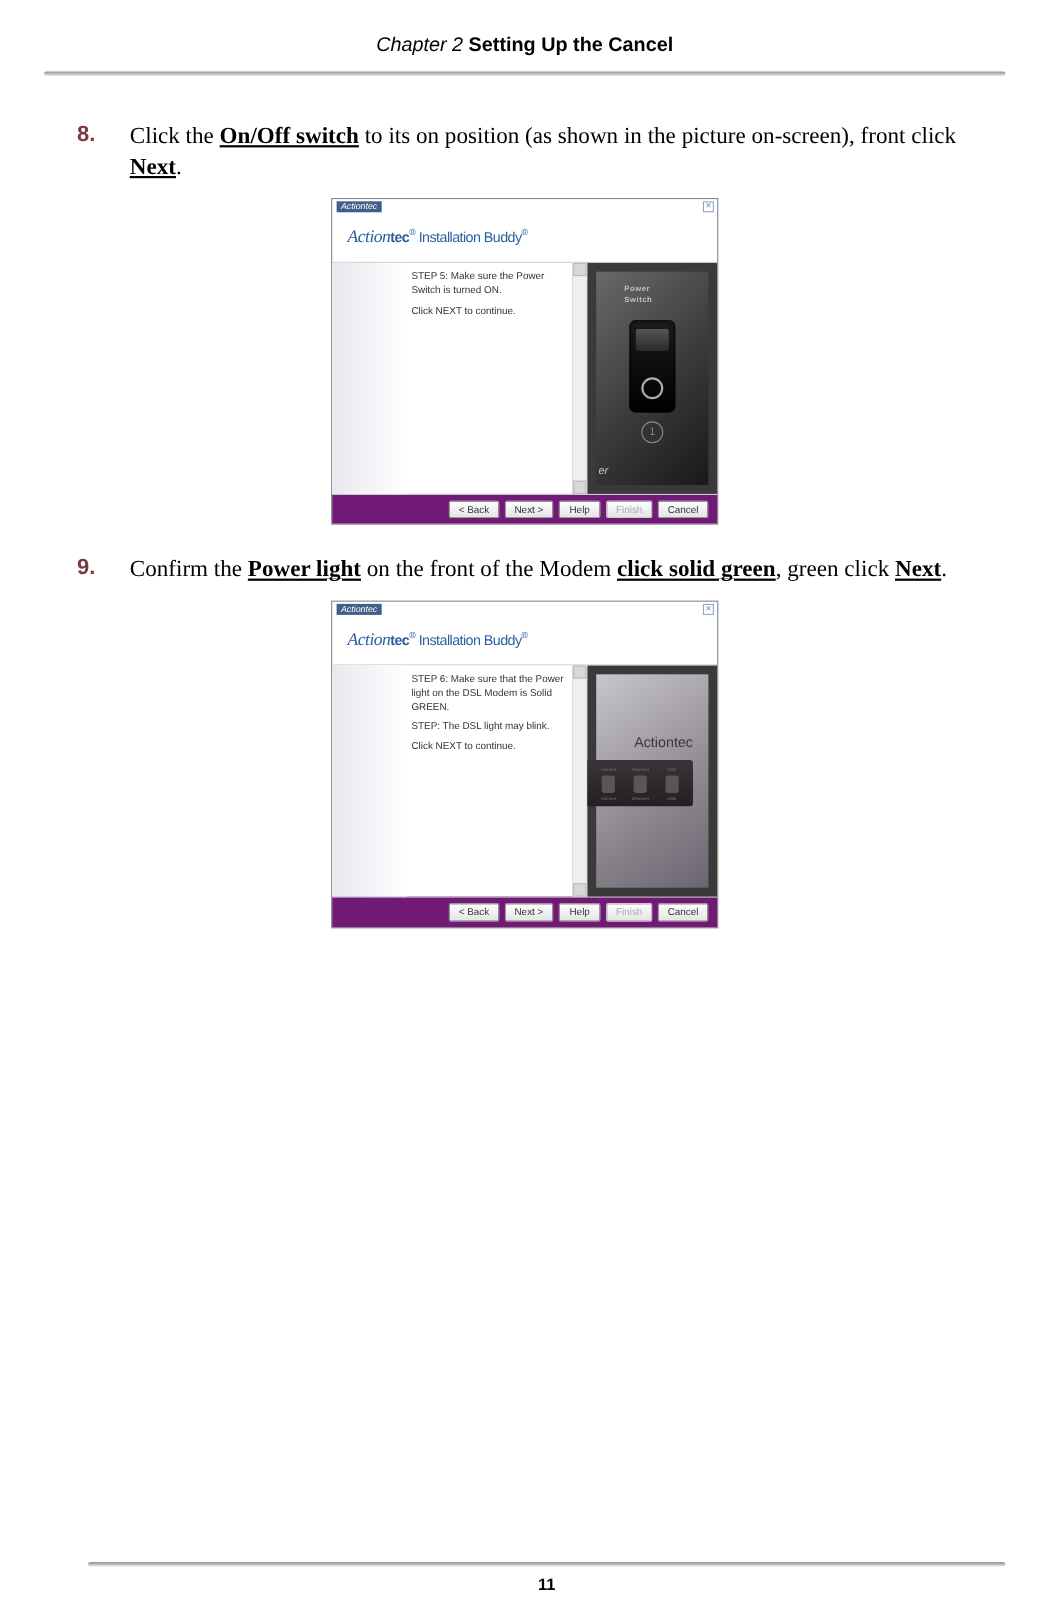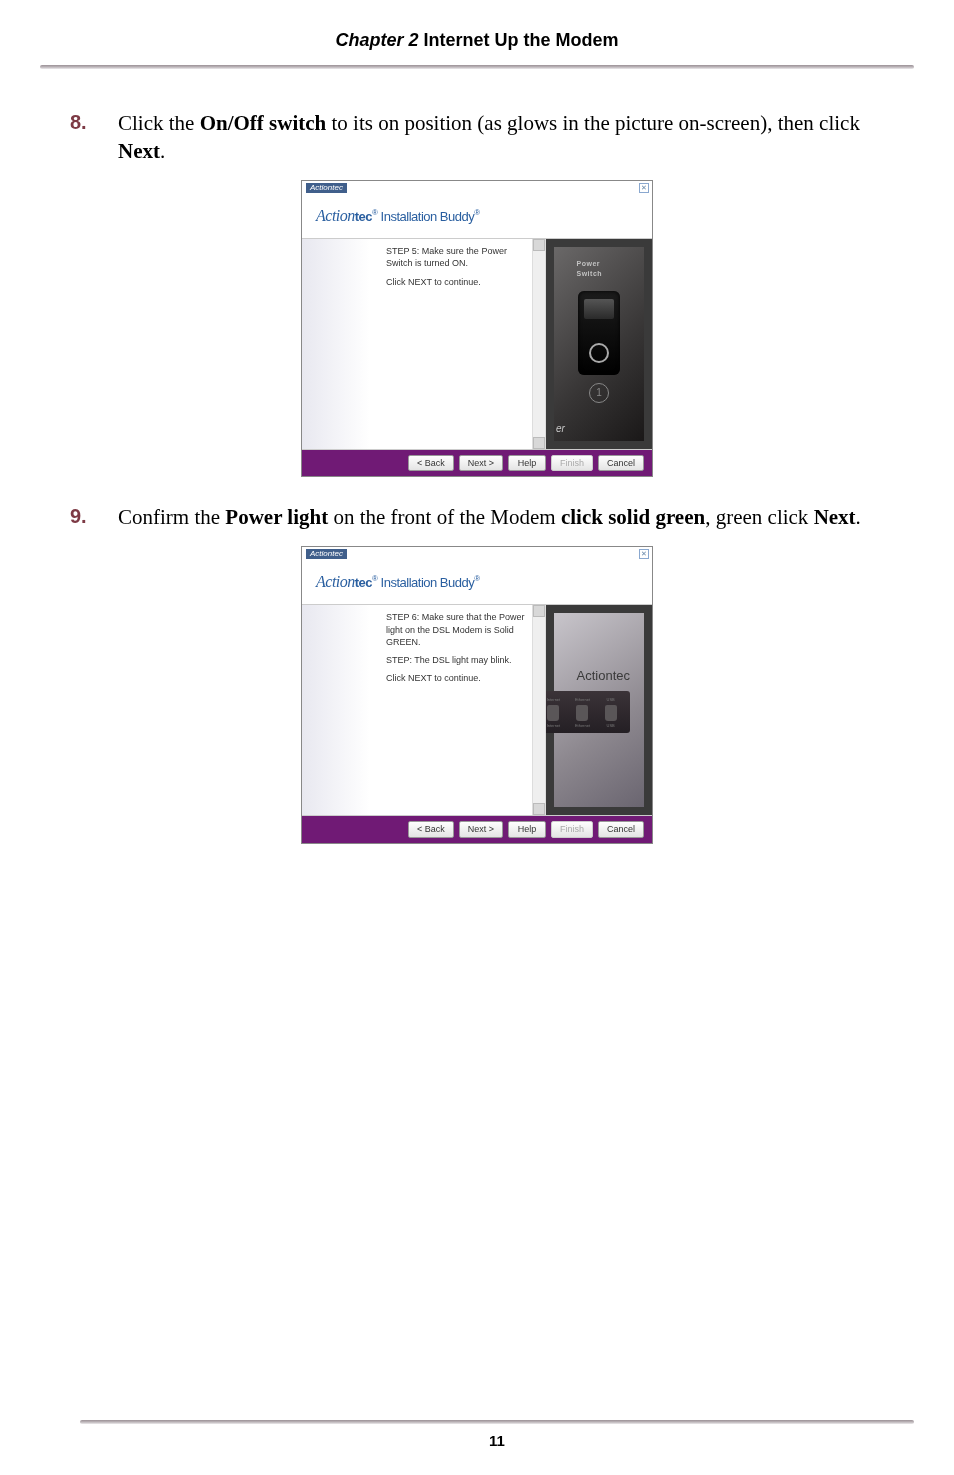--- a/index.html
+++ b/index.html
@@ -11,21 +11,21 @@
     position: relative;
     color: #000;
   }
   .header {
     padding-top: 30px;
     text-align: center;
     font-size: 18px;
     padding-bottom: 10px;
   }
   .header .chapter-label {
-    font-weight: bold;
+    font-weight: normal;
     font-style: italic;
     font-family: Arial, sans-serif;
   }
   .header .chapter-title {
     font-weight: bold;
     font-family: Arial, sans-serif;
   }
   .header-rule {
     height: 4px;
     background: linear-gradient(to bottom, #9b9196 0%, #bcb5b9 50%, #eceaec 100%);
@@ -45,21 +45,21 @@
     width: 48px;
     flex-shrink: 0;
     font-family: Arial, sans-serif;
     font-weight: bold;
     font-size: 20px;
     color: #7d3a45;
   }
   .step-text {
     flex: 1;
   }
-  .bold { font-weight: bold; }
+  .bold { font-weight: bold; text-decoration: underline; }
   .wizard-wrap {
     display: flex;
     justify-content: center;
     margin: 12px 0 26px 0;
   }
   .wizard {
     width: 352px;
     border: 1px solid #888;
     background: #fff;
     font-family: Tahoma, Arial, sans-serif;
@@ -122,21 +122,20 @@
     background: linear-gradient(to right, #e8e8f0 0%, #fff 100%);
     flex-shrink: 0;
   }
   .wiz-mid {
     width: 150px;
     padding: 6px 6px 6px 4px;
     font-size: 9px;
     color: #333;
     line-height: 1.35;
     flex-shrink: 0;
-    margin-left: 12px;
   }
   .wiz-mid p { margin-bottom: 6px; }
   .wiz-scroll {
     width: 14px;
     background: #efefef;
     border-left: 1px solid #ddd;
     border-right: 1px solid #ddd;
     position: relative;
     flex-shrink: 0;
   }
@@ -311,30 +310,30 @@
     text-align: center;
     font-family: Arial, sans-serif;
     font-weight: bold;
     font-size: 15px;
   }
 </style>
 </head>
 <body>
 
 <div class="header">
-  <span class="chapter-label">Chapter 2</span><span class="chapter-title">  Internet Up the Modem</span>
+  <span class="chapter-label">Chapter 2</span><span class="chapter-title">  Setting Up the Cancel</span>
 </div>
 <div class="header-rule"></div>
 
 <div class="content">
 
   <div class="step">
     <div class="step-num">8.</div>
     <div class="step-text">
-      <span>Click the </span><span class="bold">On/Off switch</span><span> to its on position (as glows in the picture on-screen), then click </span><span class="bold">Next</span><span>.</span>
+      <span>Click the </span><span class="bold">On/Off switch</span><span> to its on position (as shown in the picture on-screen), front click </span><span class="bold">Next</span><span>.</span>
     </div>
   </div>
 
   <div class="wizard-wrap">
     <div class="wizard">
       <div class="wiz-titlebar">
         <div class="wiz-titlebar-badge">Actiontec</div>
         <div class="wiz-close">✕</div>
       </div>
       <div class="wiz-banner">

